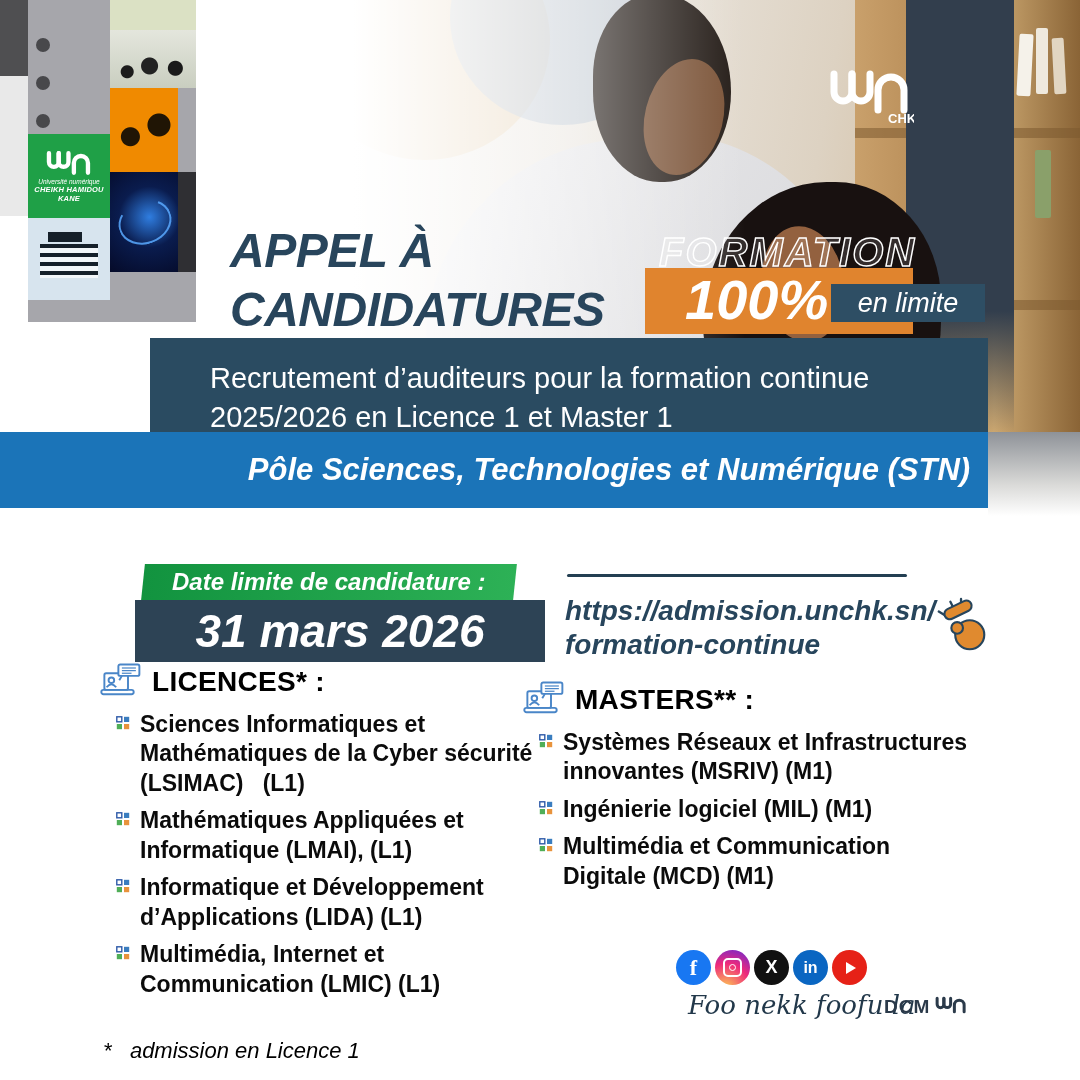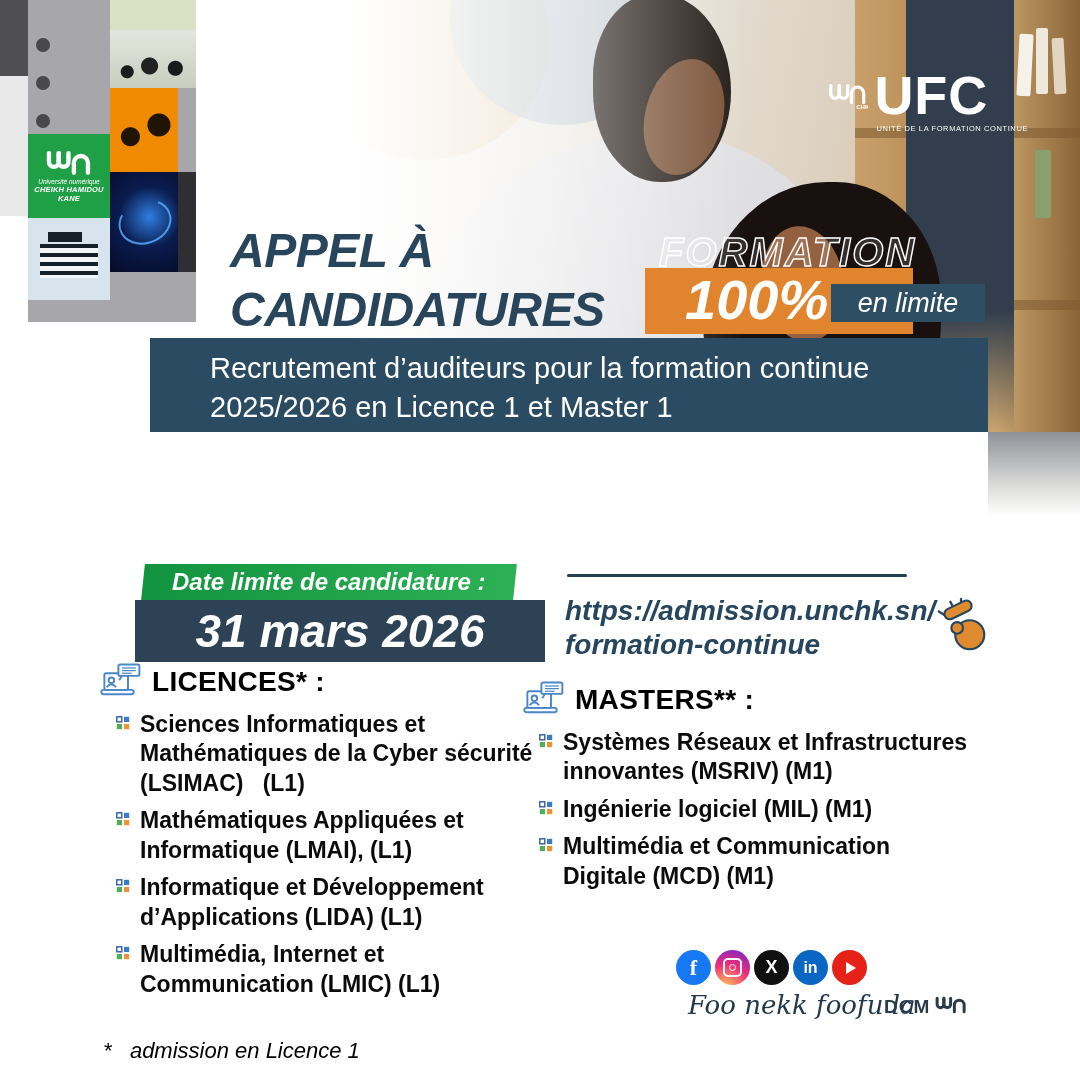--- a/index.html
+++ b/index.html
@@ -71,21 +71,21 @@
   .badge{left:645px;top:230px;width:350px;height:106px;z-index:5;}
   .b-formation{left:14px;top:0;font-size:40px;font-style:italic;font-weight:700;letter-spacing:2px;
             color:rgba(255,255,255,.12);-webkit-text-stroke:1.4px #fff;}
   .b-orange{left:0;top:38px;width:268px;height:66px;background:#e0842e;}
   .b-100{left:40px;top:38px;height:66px;line-height:64px;font-size:56px;font-style:italic;font-weight:900;color:#fff;}
   .b-enligne{left:186px;top:54px;width:154px;height:38px;background:#2e4e64;color:#fff;text-align:center;
             line-height:38px;font-size:27px;font-style:italic;}
 
   
   .recruit{left:150px;top:338px;width:838px;height:94px;background:#2a4b61;color:#fff;z-index:4;
-           padding-top:11px;padding-left:60px;box-sizing:border-box;font-size:29px;line-height:1.35;}
+           padding-top:21px;padding-left:60px;box-sizing:border-box;font-size:29px;line-height:1.35;}
   .pole{left:0;top:432px;width:988px;height:76px;background:#1b74b8;color:#fff;z-index:4;
         display:flex;align-items:center;justify-content:center;padding-left:230px;box-sizing:border-box;
         font-size:31px;font-weight:700;font-style:italic;}
   .tagline{left:0;top:518px;width:1080px;text-align:center;font-size:26px;font-style:italic;color:#0d0d0d;z-index:4;}
 
   
   .deadline{left:135px;top:560px;width:412px;height:104px;z-index:5;}
   .d-green{left:8px;top:4px;width:372px;height:36px;background:linear-gradient(90deg,#12933f,#2db156);
            transform:skewX(-6deg);display:flex;align-items:center;justify-content:center;}
   .d-green span{transform:skewX(6deg);color:#fff;font-size:24px;font-style:italic;font-weight:700;}
@@ -157,24 +157,20 @@
 
   <div class="abs ufclogo">
     <svg width="86" height="60" viewBox="0 0 86 60">
       <g fill="none" stroke="#fff" stroke-width="7" stroke-linecap="round">
         <path d="M6 8 v18 a9 9 0 0 0 18 0 v-18"></path>
         <path d="M24 8 v18 a9 9 0 0 0 18 0 v-18"></path>
         <path d="M50 44 v-20 a13 13 0 0 1 26 0 v20"></path>
       </g>
       <text x="60" y="57" fill="#fff" font-size="13" font-weight="bold" font-family="Liberation Sans,sans-serif">CHK</text>
     </svg>
-    <div>
-      <div class="ufc-word">UFC</div>
-      <div class="ufc-tag">UNITÉ DE LA FORMATION CONTINUE</div>
-    </div>
   </div>
 
   <div class="abs mosaic">
     <div class="abs m-base"></div>
     <div class="abs m-dark"></div>
     <div class="abs m-light"></div>
     <div class="abs dot" style="top:38px;"></div>
     <div class="abs dot" style="top:76px;"></div>
     <div class="abs dot" style="top:114px;"></div>
     <div class="abs dot" style="top:152px;"></div>
@@ -210,20 +206,23 @@
     <div class="abs b-orange"></div>
     <div class="abs b-100">100%</div>
     <div class="abs b-enligne">en limite</div>
   </div>
 
   <div class="abs recruit">
     <div>Recrutement d’auditeurs pour la formation continue</div>
     <div>2025/2026 en Licence 1 et Master 1</div>
   </div>
 
+  <div class="abs pole">
+    <span>Pôle Sciences, Technologies et Numérique (STN)</span>
+  </div>
 
 
   <div class="abs deadline">
     <div class="abs d-green">
       <span>Date limite de candidature :</span>
     </div>
     <div class="abs d-navy">31 mars 2026</div>
   </div>
 
   <div class="abs urlblk">

